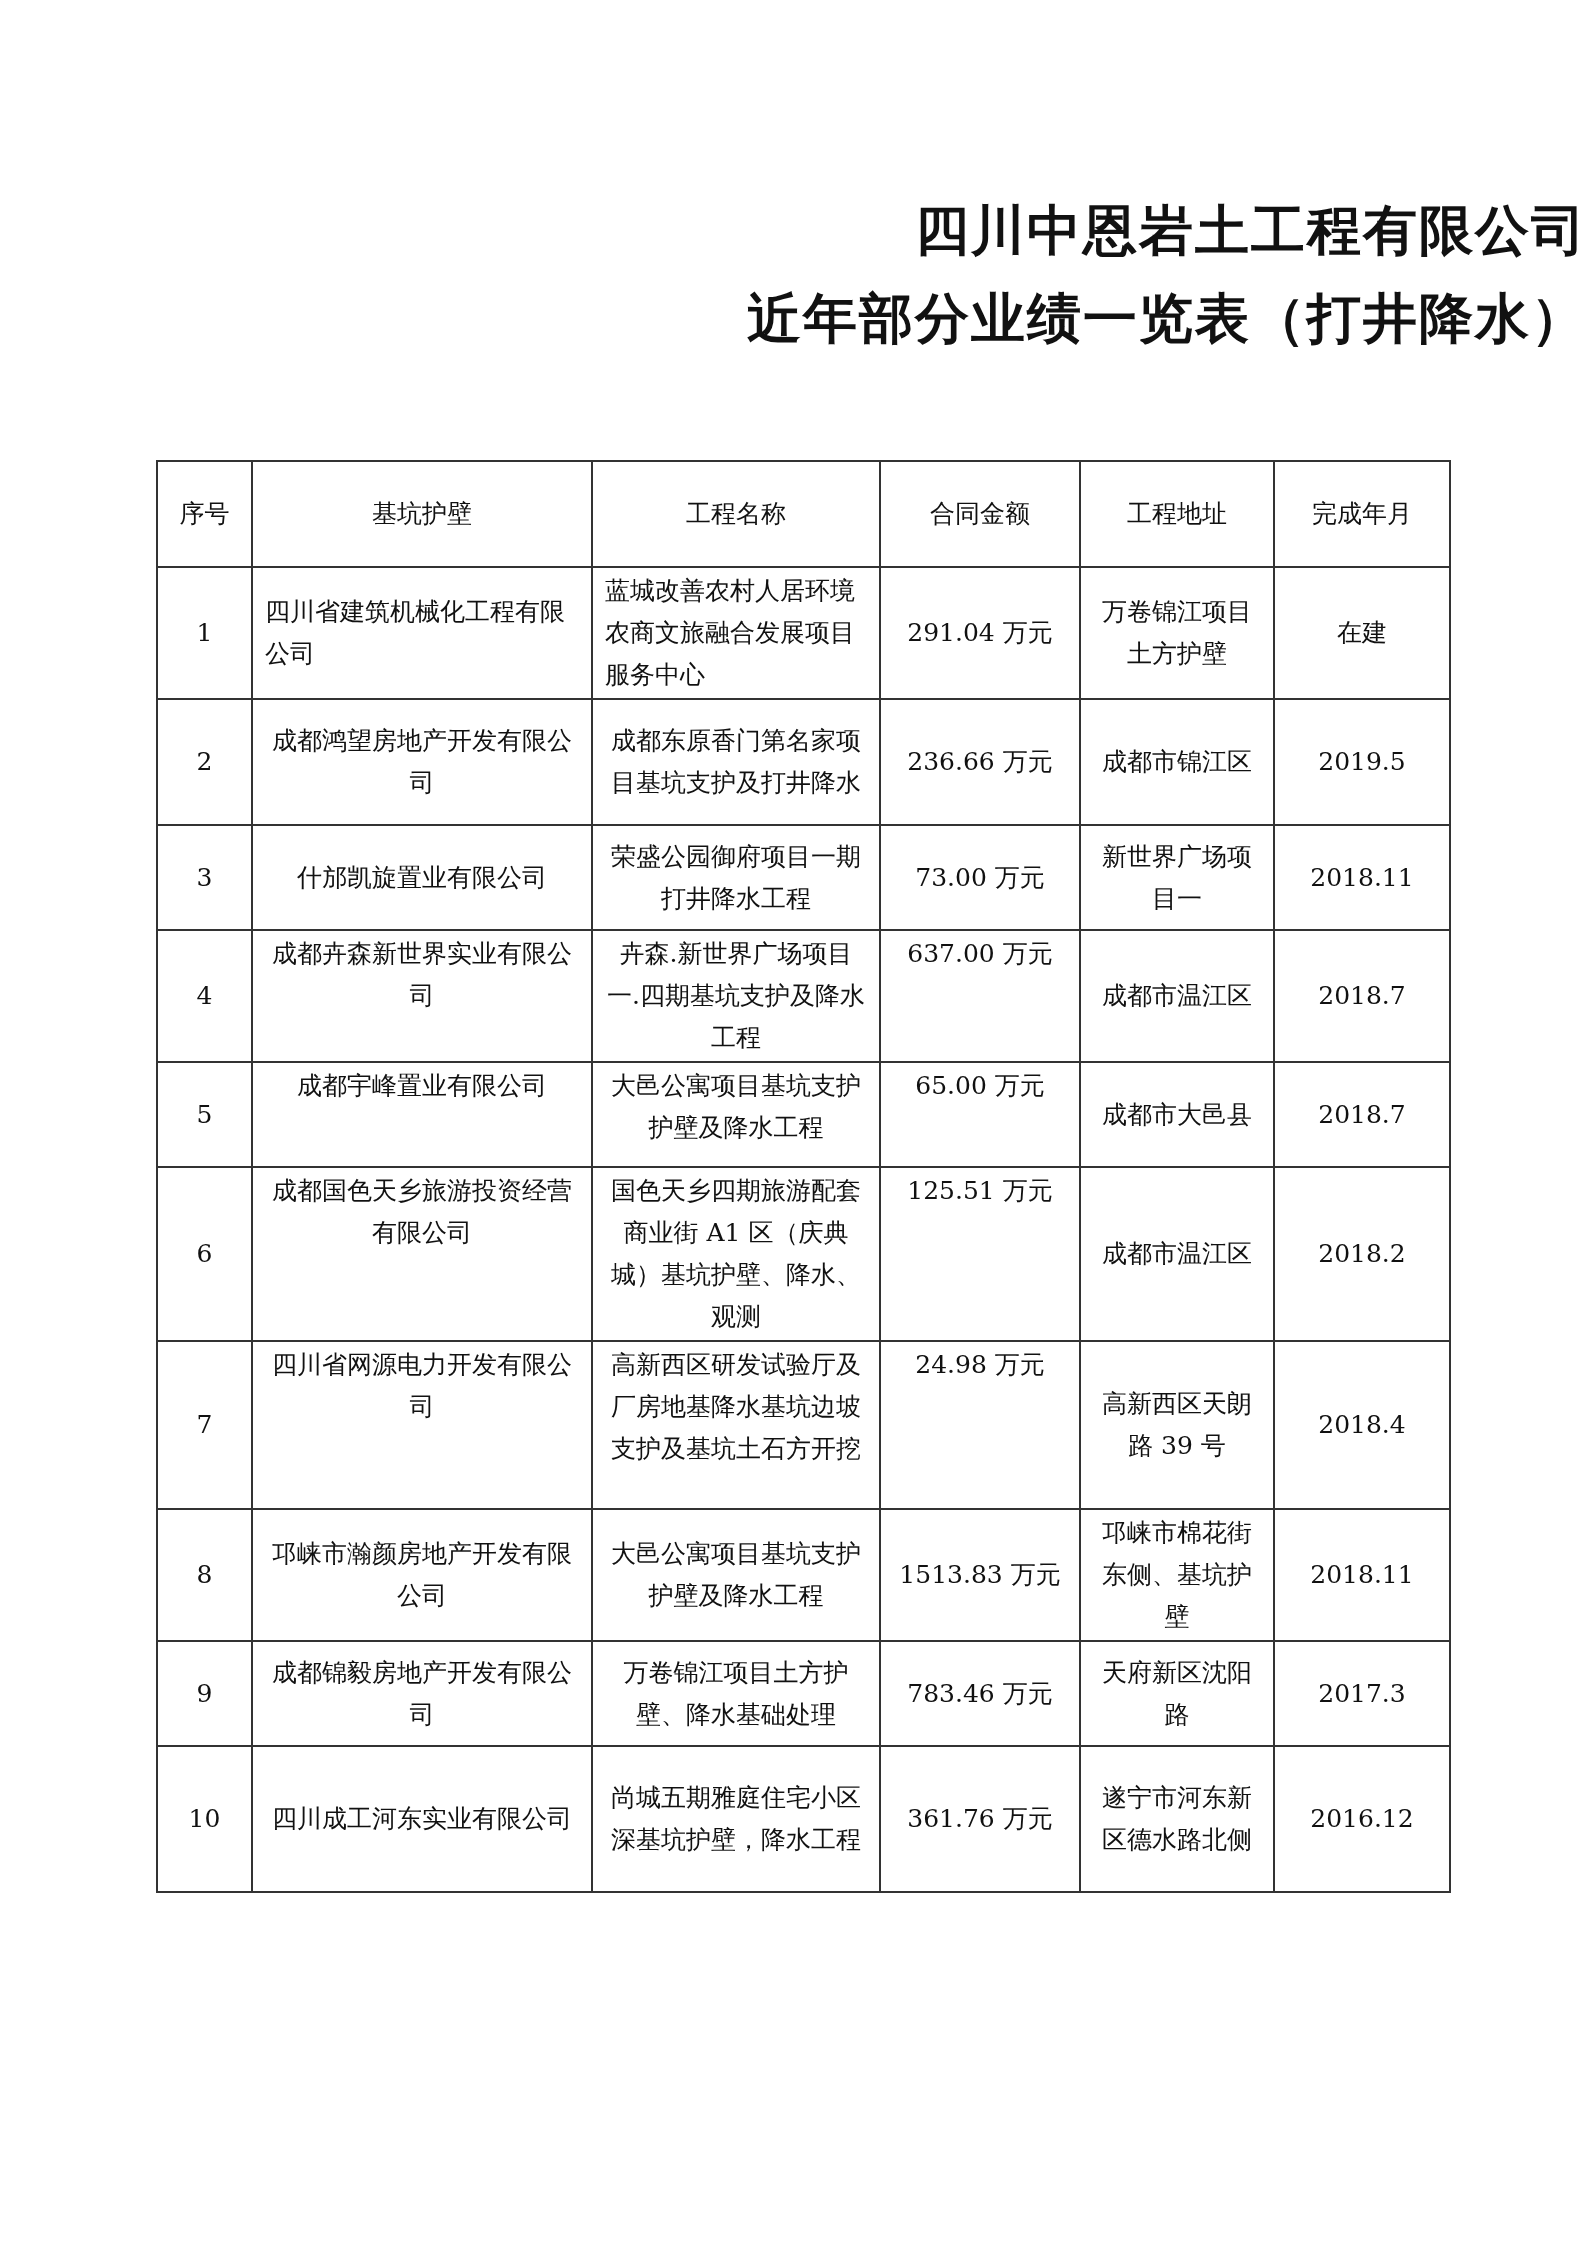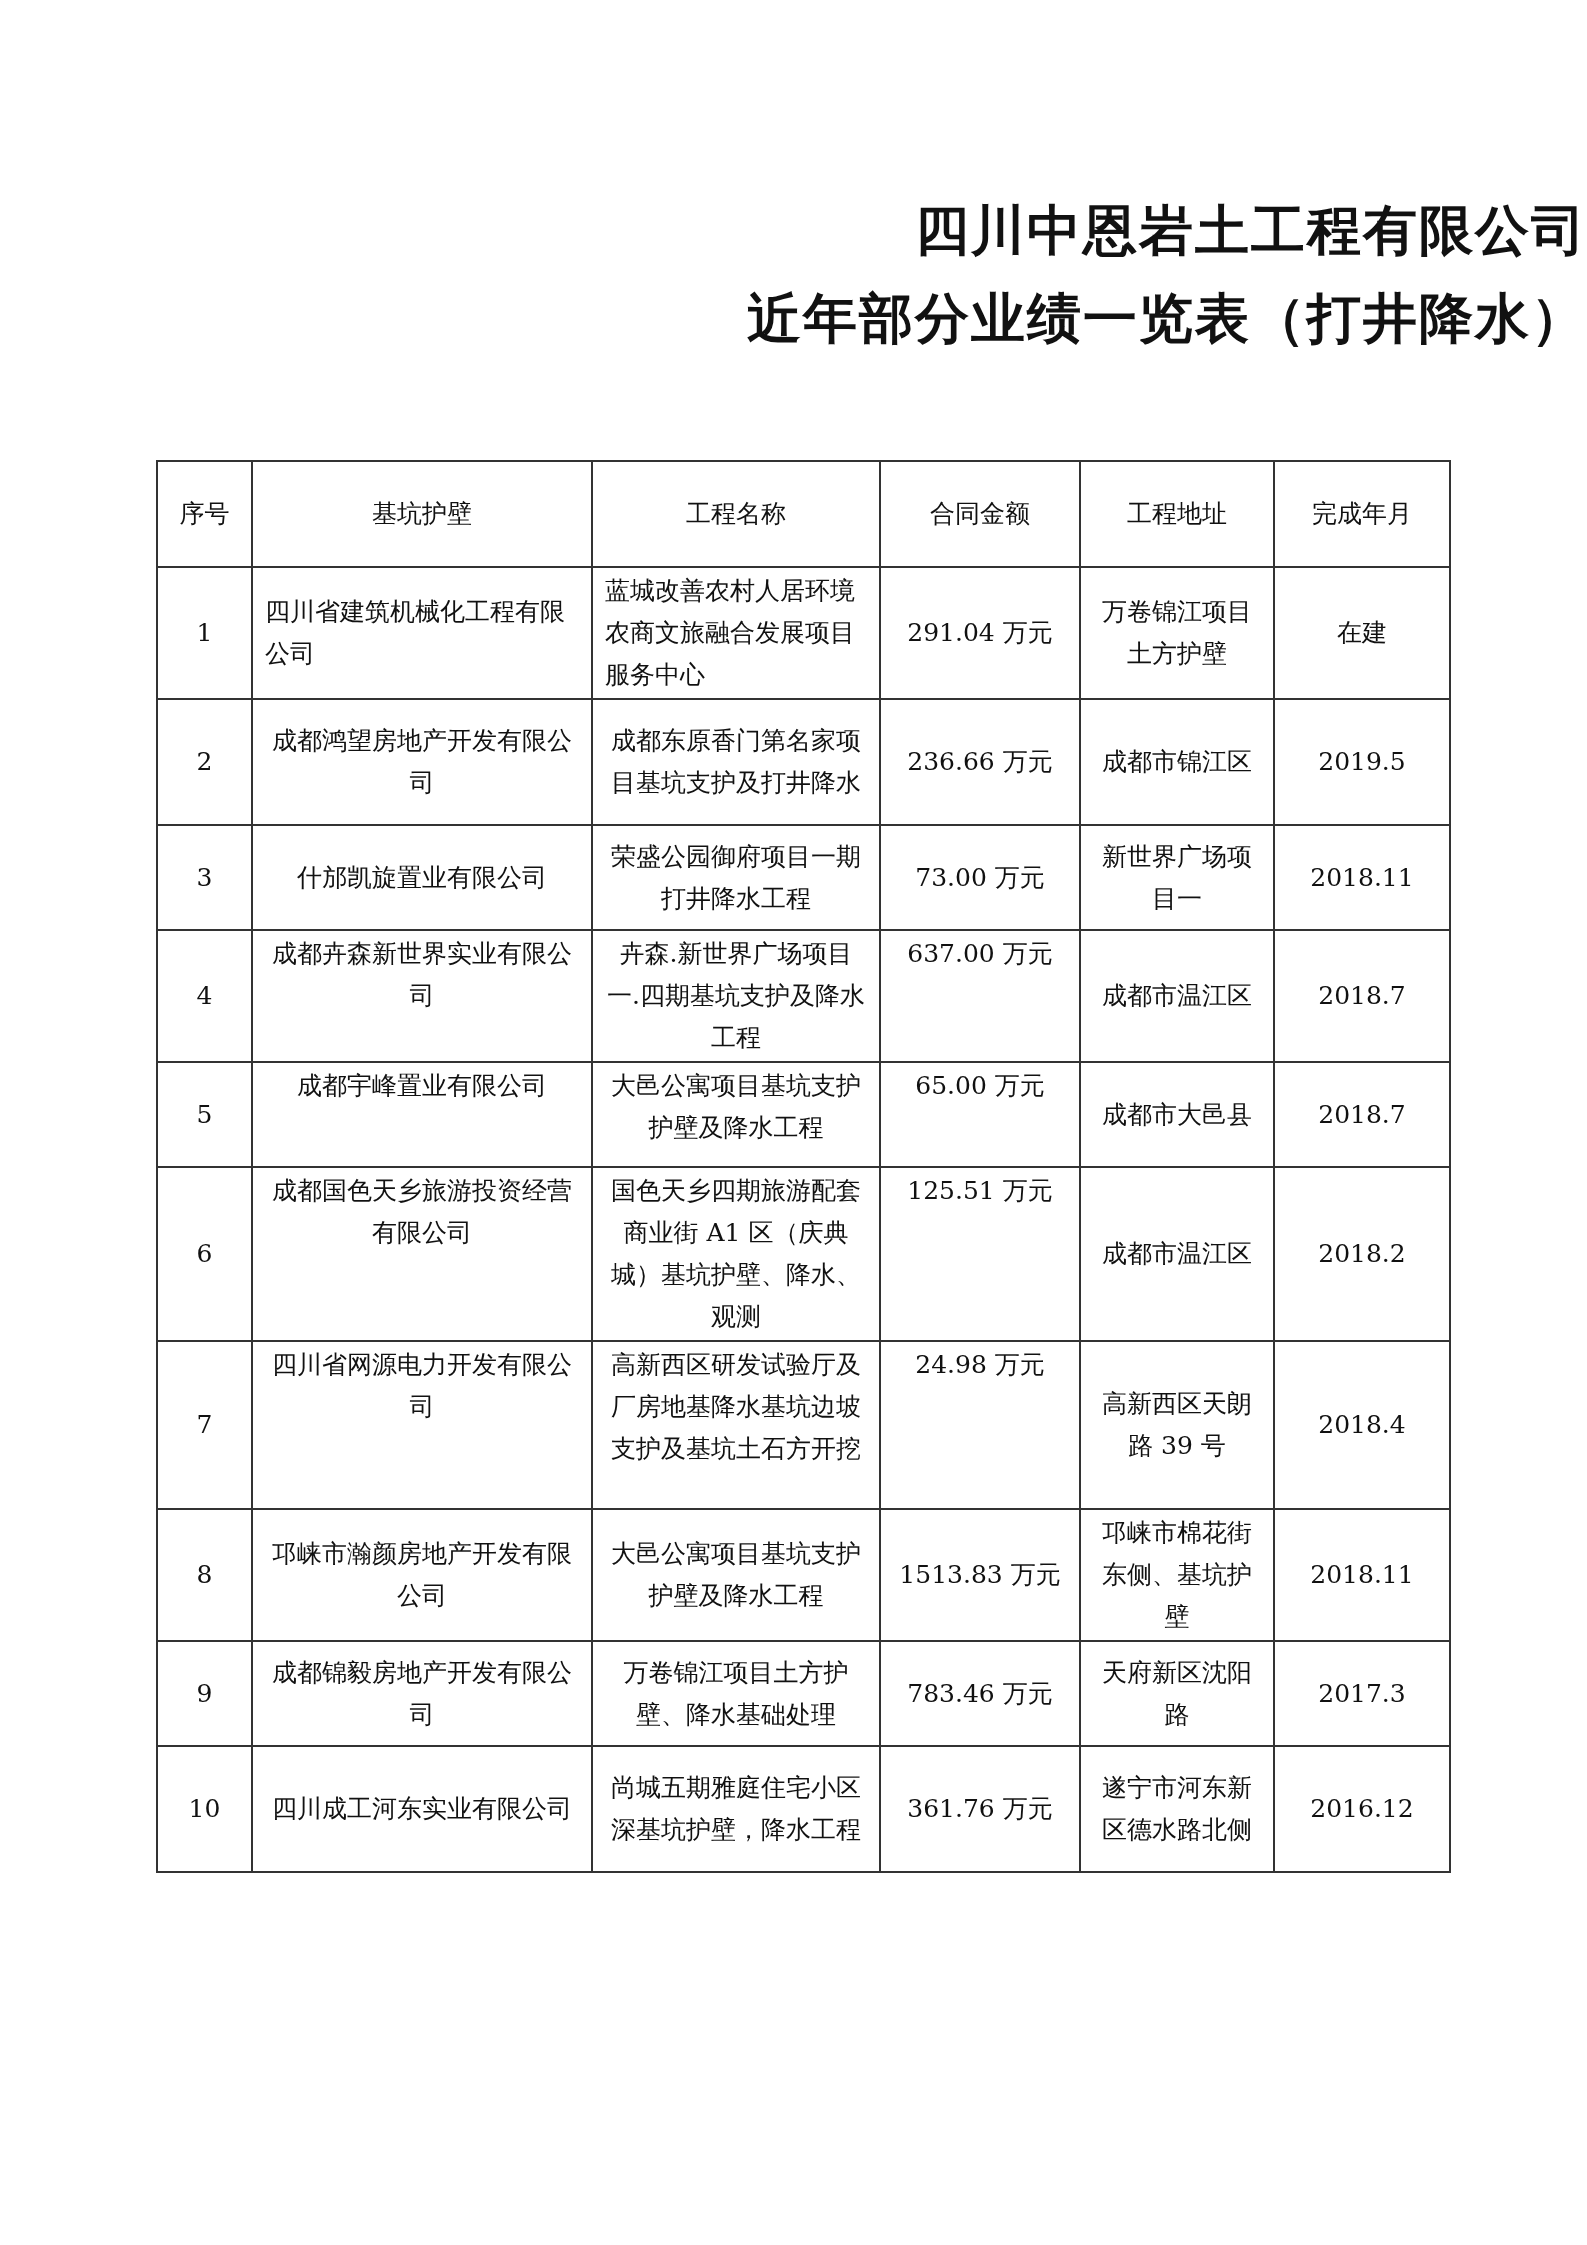--- a/index.html
+++ b/index.html
@@ -104,21 +104,21 @@
       <td>2018.11</td>
     </tr>
     <tr style="height:105px">
       <td>9</td>
       <td>成都锦毅房地产开发有限公司</td>
       <td>万卷锦江项目土方护壁、降水基础处理</td>
       <td>783.46 万元</td>
       <td>天府新区沈阳路</td>
       <td>2017.3</td>
     </tr>
-    <tr style="height:126px">
+    <tr style="height:146px">
       <td>10</td>
       <td>四川成工河东实业有限公司</td>
       <td>尚城五期雅庭住宅小区深基坑护壁，降水工程</td>
       <td>361.76 万元</td>
       <td>遂宁市河东新区德水路北侧</td>
       <td>2016.12</td>
     </tr>
   </tbody>
 </table>
 

